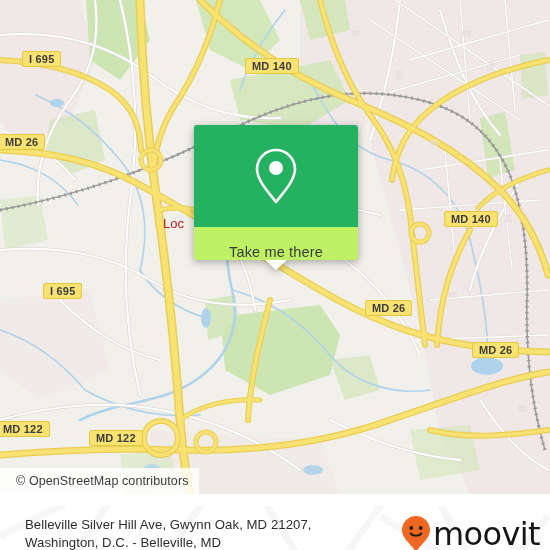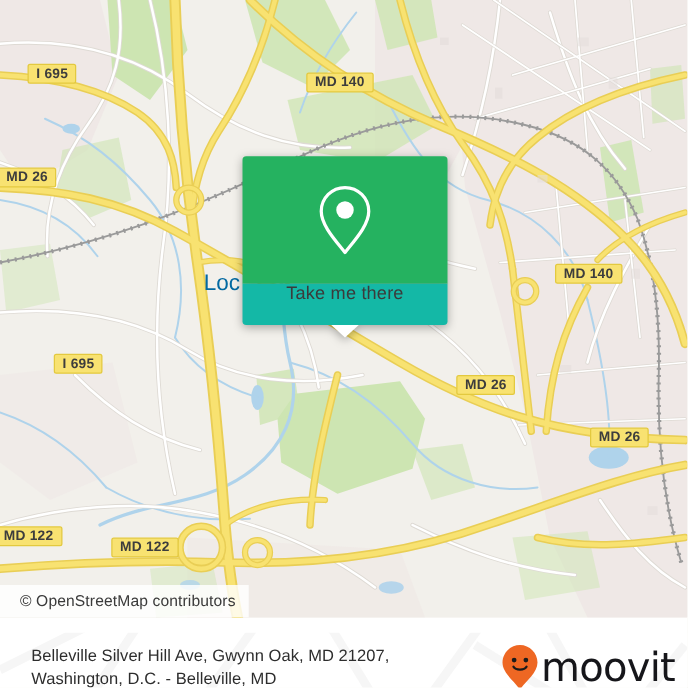--- a/index.html
+++ b/index.html
@@ -59,24 +59,24 @@
   #popup-head {
     height: 102px;
     background: #25B260;
     border-radius: 3px 3px 0 0;
     display: flex;
     align-items: center;
     justify-content: center;
   }
   #popup-foot {
     height: 33px;
-    background: #14b8a6;
+    background: #bef264;
     border-radius: 0 0 3px 3px;
     display: flex;
-    align-items: flex-start;
+    align-items: flex-end;
     justify-content: center;
   }
   #popup-foot span {
     font-size: 14.5px;
     color: #3b3b3b;
     letter-spacing: .15px;
   }
   #popup-tail {
     position: absolute;
     left: 50%;
@@ -318,21 +318,21 @@
           <rect x="487" y="62" width="7" height="9"></rect>
         <rect x="430" y="140" width="8" height="6"></rect>
           <rect x="505" y="215" width="7" height="8"></rect>
         <rect x="448" y="292" width="9" height="6"></rect>
           <rect x="396" y="70" width="6" height="9"></rect>
         <rect x="518" y="405" width="8" height="7"></rect>
           <rect x="352" y="30" width="7" height="6"></rect>
       </g>
     </svg>
 
-    <div style="position:absolute;left:163px;top:216px;font-size:18px;color:#0369a1;white-space:nowrap;">Loc</div>
+    <div style="position:absolute;left:163px;top:216px;font-size:13px;color:#b91c1c;white-space:nowrap;">Loc</div>
 
     <div id="shields">
         <div style="position: absolute; left: 22px; top: 51px; height: 16px; padding: 0px 6px; background: rgb(248, 226, 113); border: 1.5px solid rgb(227, 201, 63); border-radius: 2px; display: flex; align-items: center; justify-content: center; font-size: 11px; font-weight: bold; color: rgb(61, 61, 61); white-space: nowrap; box-sizing: border-box; letter-spacing: 0.2px;">
           <span>I 695</span>
         </div>
         <div style="position: absolute; left: 245px; top: 58px; height: 16px; padding: 0px 6px; background: rgb(248, 226, 113); border: 1.5px solid rgb(227, 201, 63); border-radius: 2px; display: flex; align-items: center; justify-content: center; font-size: 11px; font-weight: bold; color: rgb(61, 61, 61); white-space: nowrap; box-sizing: border-box; letter-spacing: 0.2px;">
           <span>MD 140</span>
         </div>
         <div style="position: absolute; left: -2px; top: 134px; height: 16px; padding: 0px 6px; background: rgb(248, 226, 113); border: 1.5px solid rgb(227, 201, 63); border-radius: 2px; display: flex; align-items: center; justify-content: center; font-size: 11px; font-weight: bold; color: rgb(61, 61, 61); white-space: nowrap; box-sizing: border-box; letter-spacing: 0.2px;">
           <span>MD 26</span>

